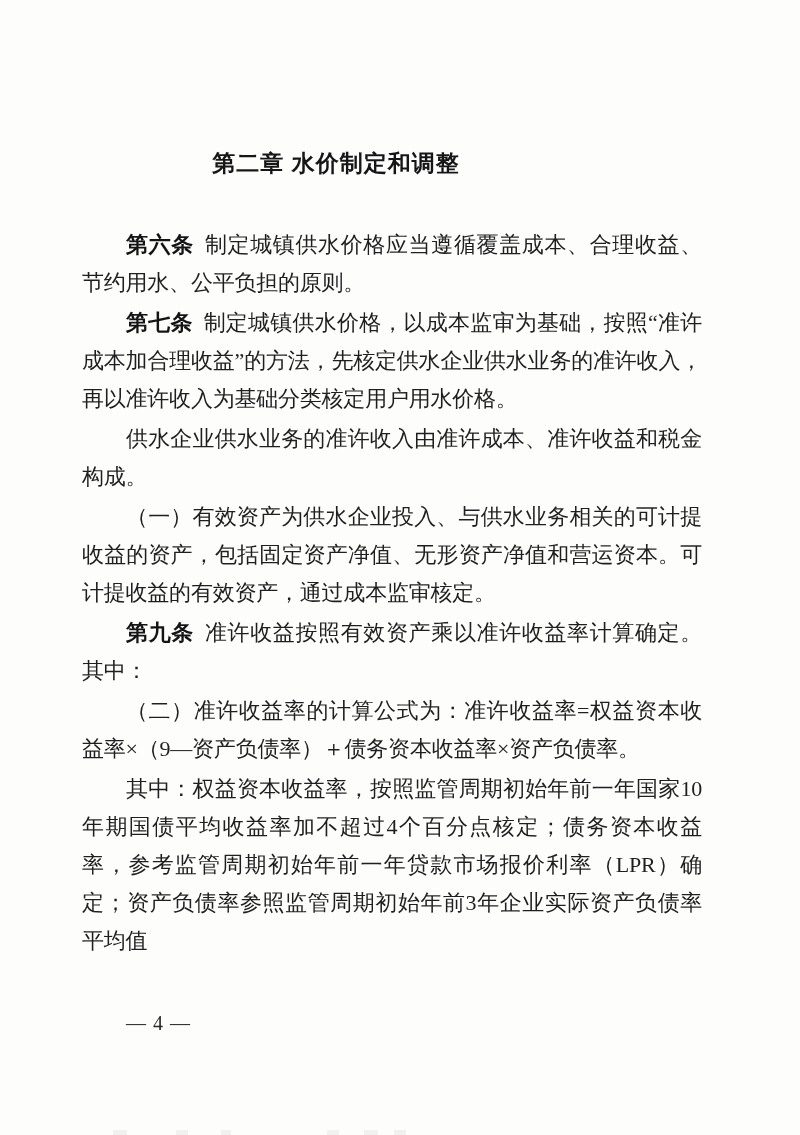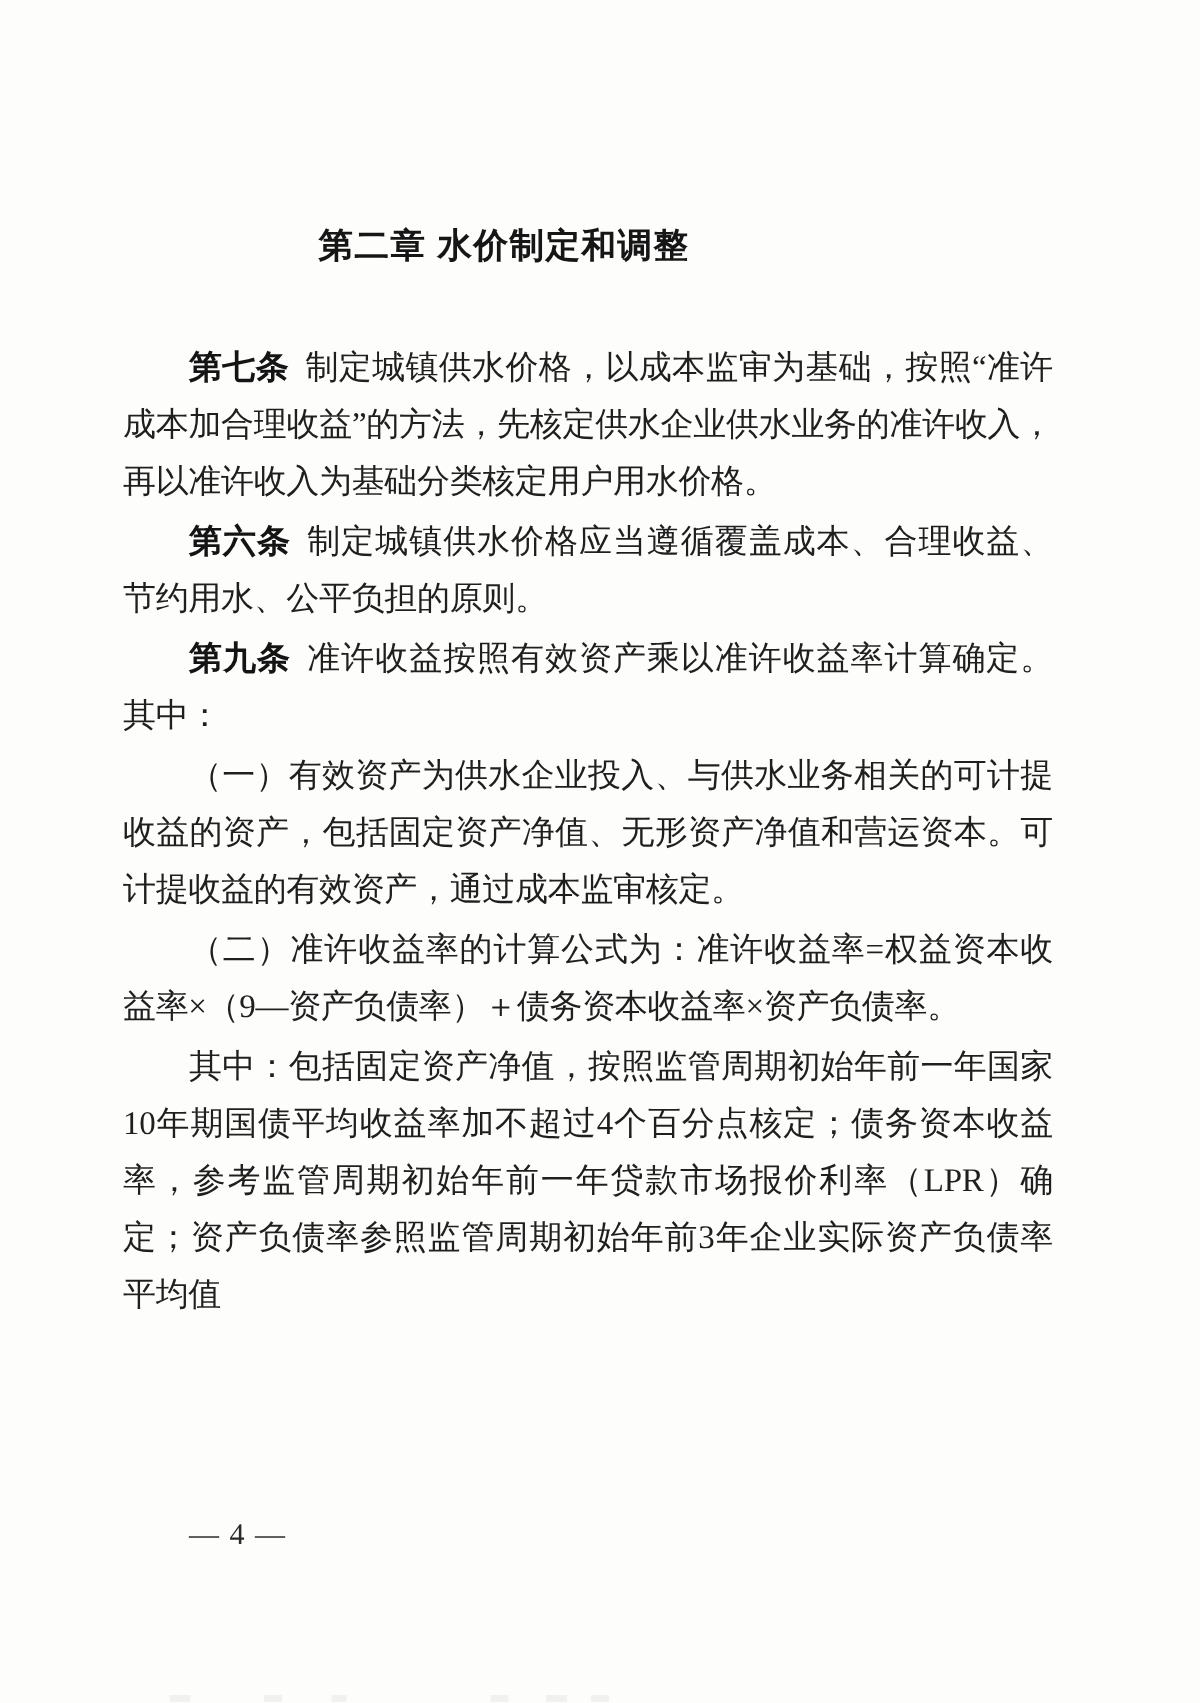--- a/index.html
+++ b/index.html
@@ -88,33 +88,34 @@
 </style>
 </head>
 <body>
 
 <div class="page">
 
   <div class="chapter-title">第二章 水价制定和调整</div>
 
   <div class="content">
 
+    <p class="para"><b class="lead">第六条</b><span>制定城镇供水价格应当遵循覆盖成本、合理收益、节约用水、公平负担的原则。</span></p>
+
     <p class="para"><b class="lead">第七条</b><span>制定城镇供水价格，以成本监审为基础，按照“准许成本加合理收益”的方法，先核定供水企业供水业务的准许收入，再以准许收入为基础分类核定用户用水价格。</span></p>
 
-    <p class="para"><b class="lead">第六条</b><span>制定城镇供水价格应当遵循覆盖成本、合理收益、节约用水、公平负担的原则。</span></p>
+    <p class="para"><b class="lead"></b><span>供水企业供水业务的准许收入由准许成本、准许收益和税金构成。</span></p>
 
 
+    <p class="para"><b class="lead"></b><span>（一）有效资产为供水企业投入、与供水业务相关的可计提收益的资产，包括固定资产净值、无形资产净值和营运资本。可计提收益的有效资产，通过成本监审核定。</span></p>
 
     <p class="para"><b class="lead">第九条</b><span>准许收益按照有效资产乘以准许收益率计算确定。其中：</span></p>
 
-    <p class="para"><b class="lead"></b><span>（一）有效资产为供水企业投入、与供水业务相关的可计提收益的资产，包括固定资产净值、无形资产净值和营运资本。可计提收益的有效资产，通过成本监审核定。</span></p>
-
     <p class="para"><b class="lead"></b><span>（二）准许收益率的计算公式为：准许收益率=权益资本收益率×（9—资产负债率）＋债务资本收益率×资产负债率。</span></p>
 
-    <p class="para"><b class="lead"></b><span>其中：包括固定资产净值，按照监管周期初始年前一年国家10年期国债平均收益率加不超过4个百分点核定；债务资本收益率，参考监管周期初始年前一年贷款市场报价利率（LPR）确定；资产负债率参照监管周期初始年前3年企业实际资产负债率平均值</span></p>
+    <p class="para"><b class="lead"></b><span>其中：权益资本收益率，按照监管周期初始年前一年国家10年期国债平均收益率加不超过4个百分点核定；债务资本收益率，参考监管周期初始年前一年贷款市场报价利率（LPR）确定；资产负债率参照监管周期初始年前3年企业实际资产负债率平均值</span></p>
 
   </div>
 
   <div class="page-number">— 4 —</div>
 
   <div class="scan-edge">
     <span></span>
       <span></span>
       <span></span>
       <span></span>

